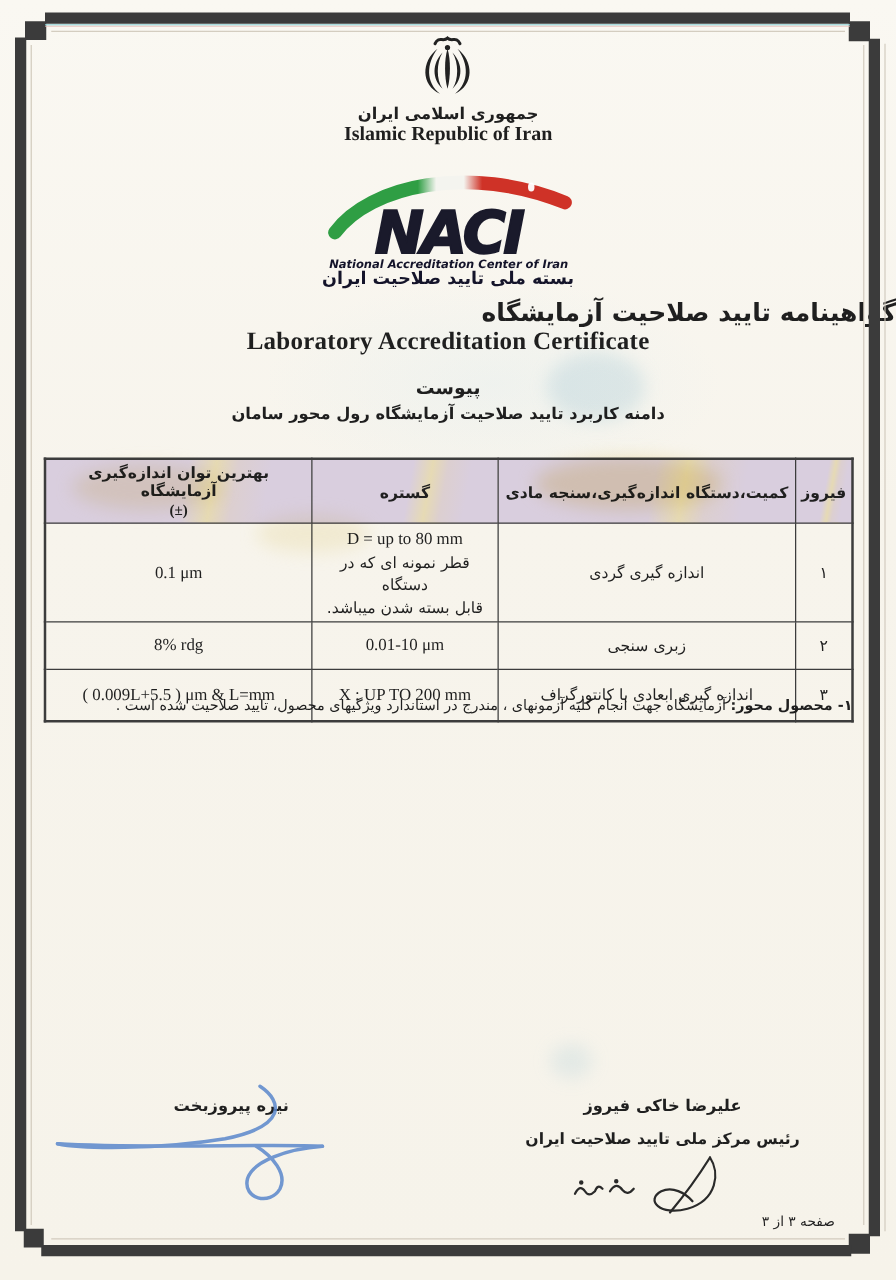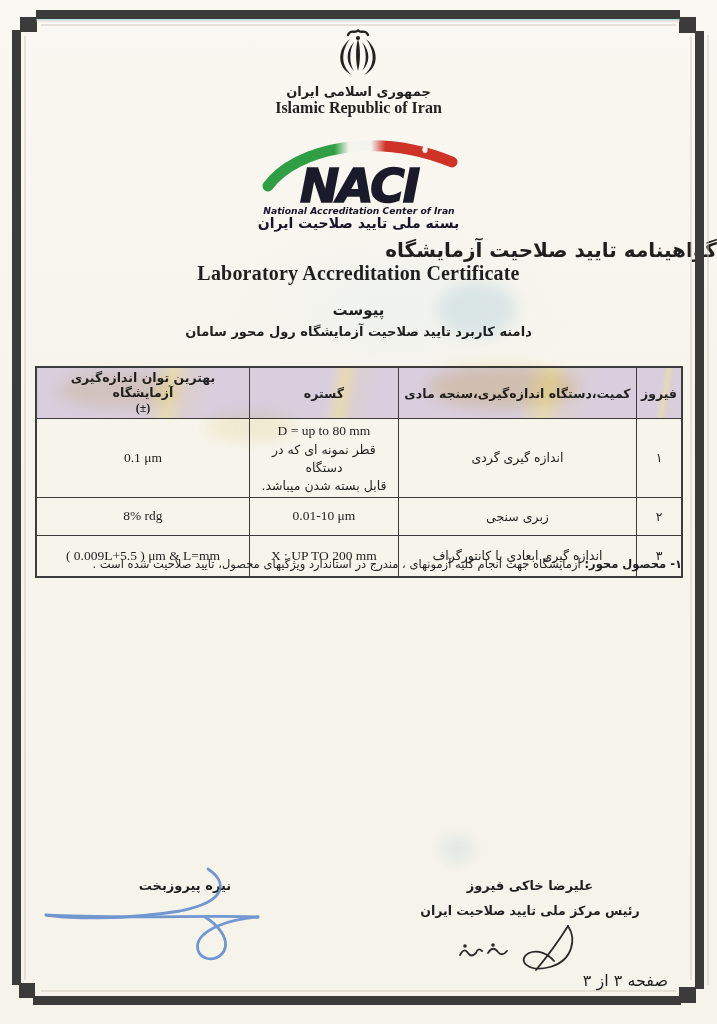--- a/index.html
+++ b/index.html
@@ -56,21 +56,21 @@
   .notes b{font-weight:bold;}
 
   
   .sig-name{font-size:13px; font-weight:bold;}
   .sig-title{font-size:12.5px; font-weight:bold; margin-top:10px;}
   .sig-block{position:absolute; text-align:center; z-index:3;}
   .sig-left{left:35px; top:878px; width:300px;}
   .sig-right{left:380px; top:878px; width:300px;}
   .ink{position:absolute; z-index:5; pointer-events:none;}
 
-  .page-num{position:absolute; right:49px; top:971px; font-size:16px; z-index:3;}
+  .page-num{position:absolute; right:49px; top:971px; font-size:11px; z-index:3;}
 
   svg text{font-family:"DejaVu Sans",sans-serif;}
   .frame-svg{position:absolute; left:0; top:0; z-index:6; pointer-events:none;}
 </style>
 </head>
 <body>
 
 <div class="page">
 
   <div class="blob" style="left:428px; top:366px; width:150px; height:42px; background:rgba(230,210,130,.42);"></div>

